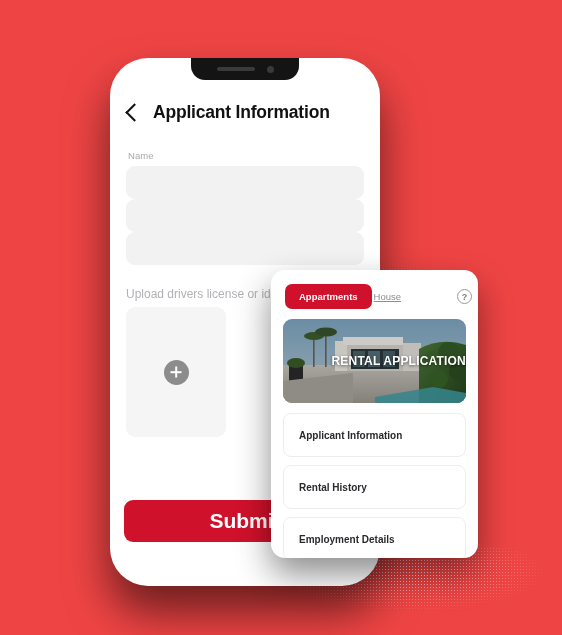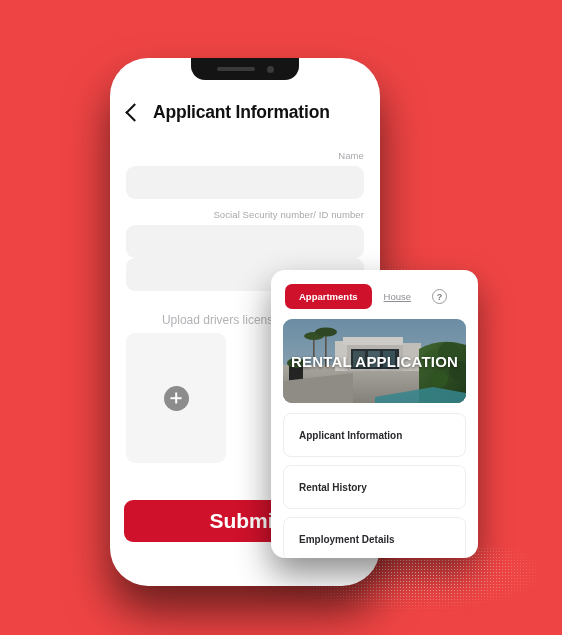--- a/index.html
+++ b/index.html
@@ -71,21 +71,20 @@
     flex:0 0 auto;
   }
   #page-title {
     font-size:17.5px; font-weight:700; color:#111;
     letter-spacing:-.2px;
   }
 
   #form {
     position:absolute; left:0; top:78px; width:100%;
     padding:4px 16px 0 16px;
-    text-align:right;
   }
   .field-label {
     font-size:9.5px; color:#a9a9ae;
     margin:10px 0 5px 2px;
     letter-spacing:.1px;
   }
   .field-box {
     height:33px; background:#f2f2f3;
     border-radius:9px;
   }
@@ -127,22 +126,21 @@
     position:absolute;
     left:271px; top:270px;
     width:207px; height:288px;
     background:#fff;
     border-radius:14px;
     box-shadow:0 16px 34px rgba(0,0,0,.45);
     overflow:hidden;
   }
   #card-tabs {
     display:flex; align-items:center;
-    padding:14px 31px 10px 14px;
-    gap:10px;
+    padding:14px 6px 10px 14px;
   }
   .tab {
     font-size:9.5px; font-weight:700;
     border:none; cursor:pointer; background:transparent;
   }
   .tab.active {
     background:#D0112B; color:#fff;
     padding:7px 14px; border-radius:7px;
   }
   .tab.inactive { color:#8e8e93; font-weight:400; padding:7px 2px;text-decoration:underline; }
@@ -158,22 +156,22 @@
   #hero {
     position:relative;
     margin:0 12px;
     height:84px; border-radius:9px;
     overflow:hidden;
   }
   #hero svg { position:absolute; inset:0; width:100%; height:100%; }
   #hero-title {
     position:absolute; left:0; right:0; top:50%;
     transform:translateY(-50%);
-    text-align:center;
-    color:#fff; font-size:15px; font-weight:700;
+    text-align:right;
+    color:#fff; font-size:12px; font-weight:700;
     letter-spacing:.2px;
     text-shadow:0 1px 3px rgba(0,0,0,.55);
   }
 
   #card-list { padding:10px 12px 12px 12px; }
   .list-item {
     height:44px;
     border:1px solid #ededef;
     border-radius:8px;
     display:flex; align-items:center;
@@ -201,21 +199,20 @@
     <div id="phone-header">
       <div class="chev-back"></div>
       <div id="page-title">Applicant Information</div>
     </div>
 
     <div id="form">
 
       <div class="field-label">Name</div>
       <div class="field-box"></div>
 
-      <div class="field-label">Social Security number/ ID number</div>
       <div class="field-box"></div>
 
       <div class="field-box"></div>
 
       <div id="upload-label">Upload drivers license or identification</div>
       <div id="upload-box">
         <div id="plus-circle"></div>
       </div>
     </div>
 

